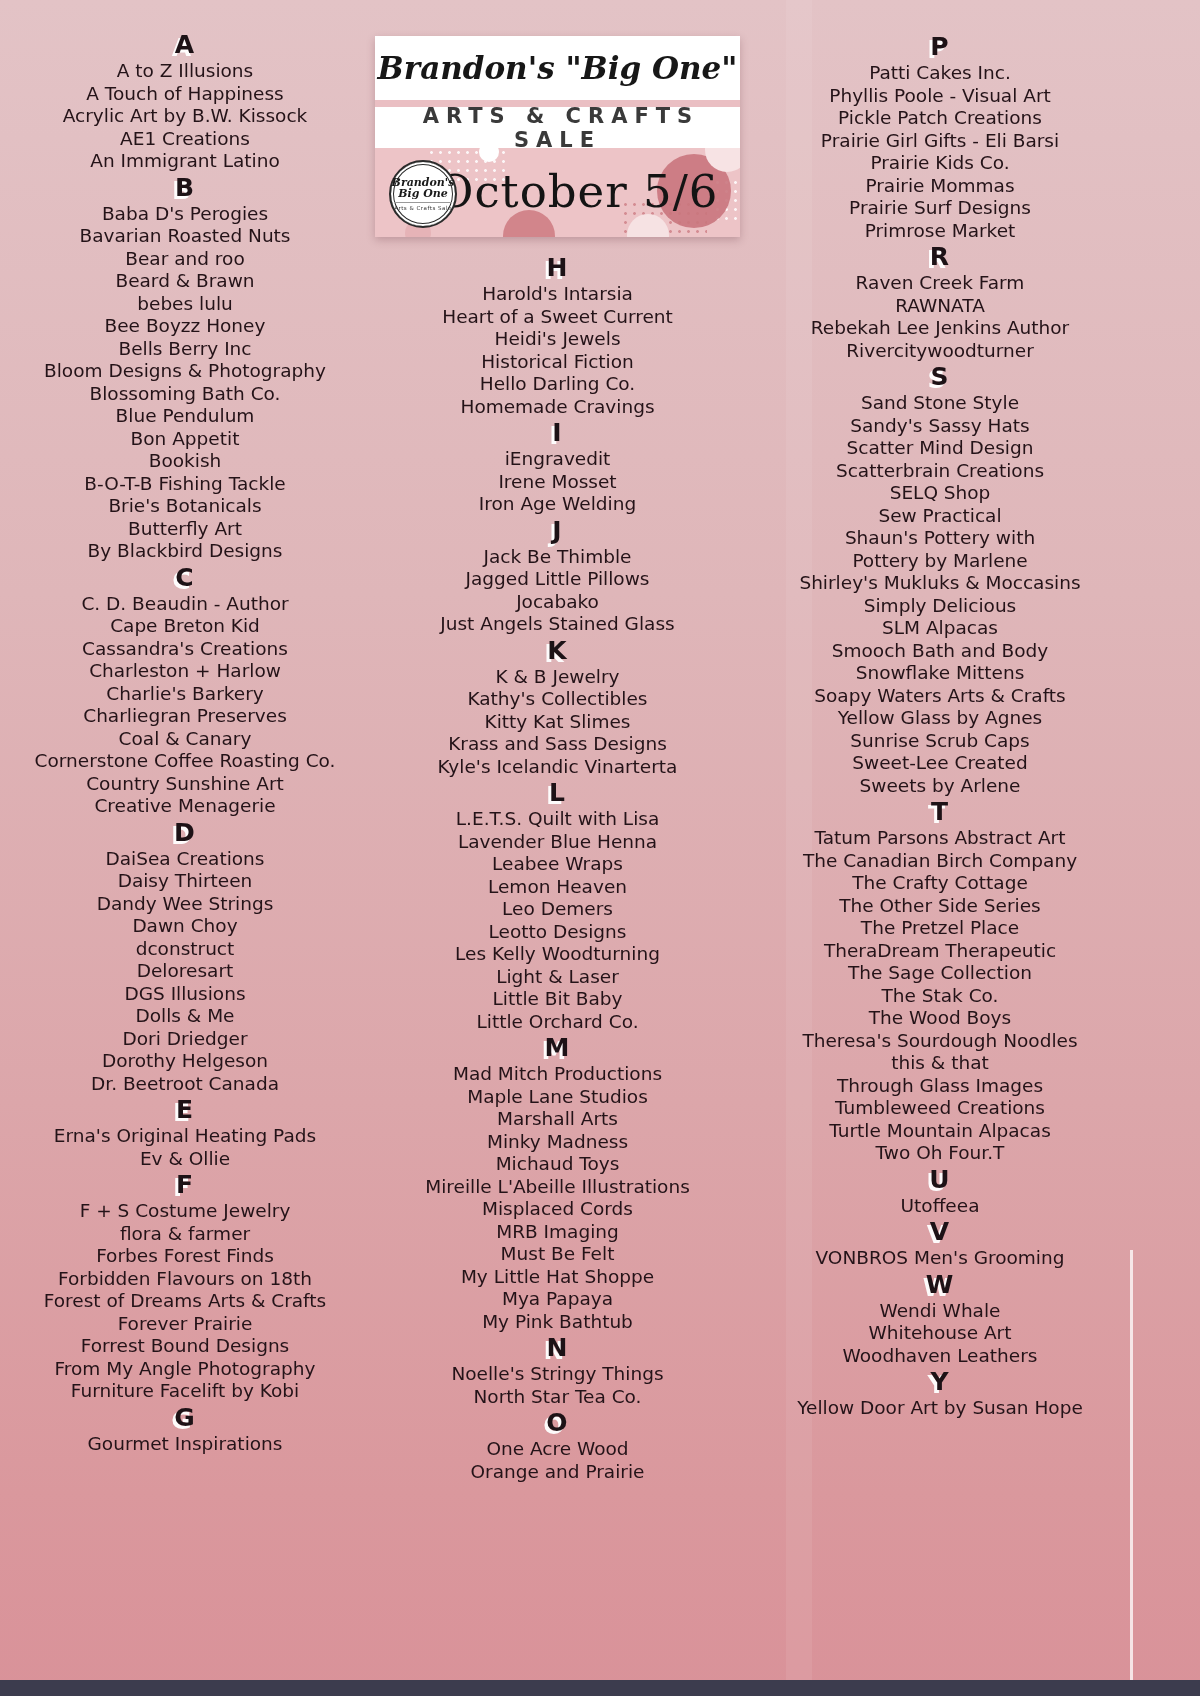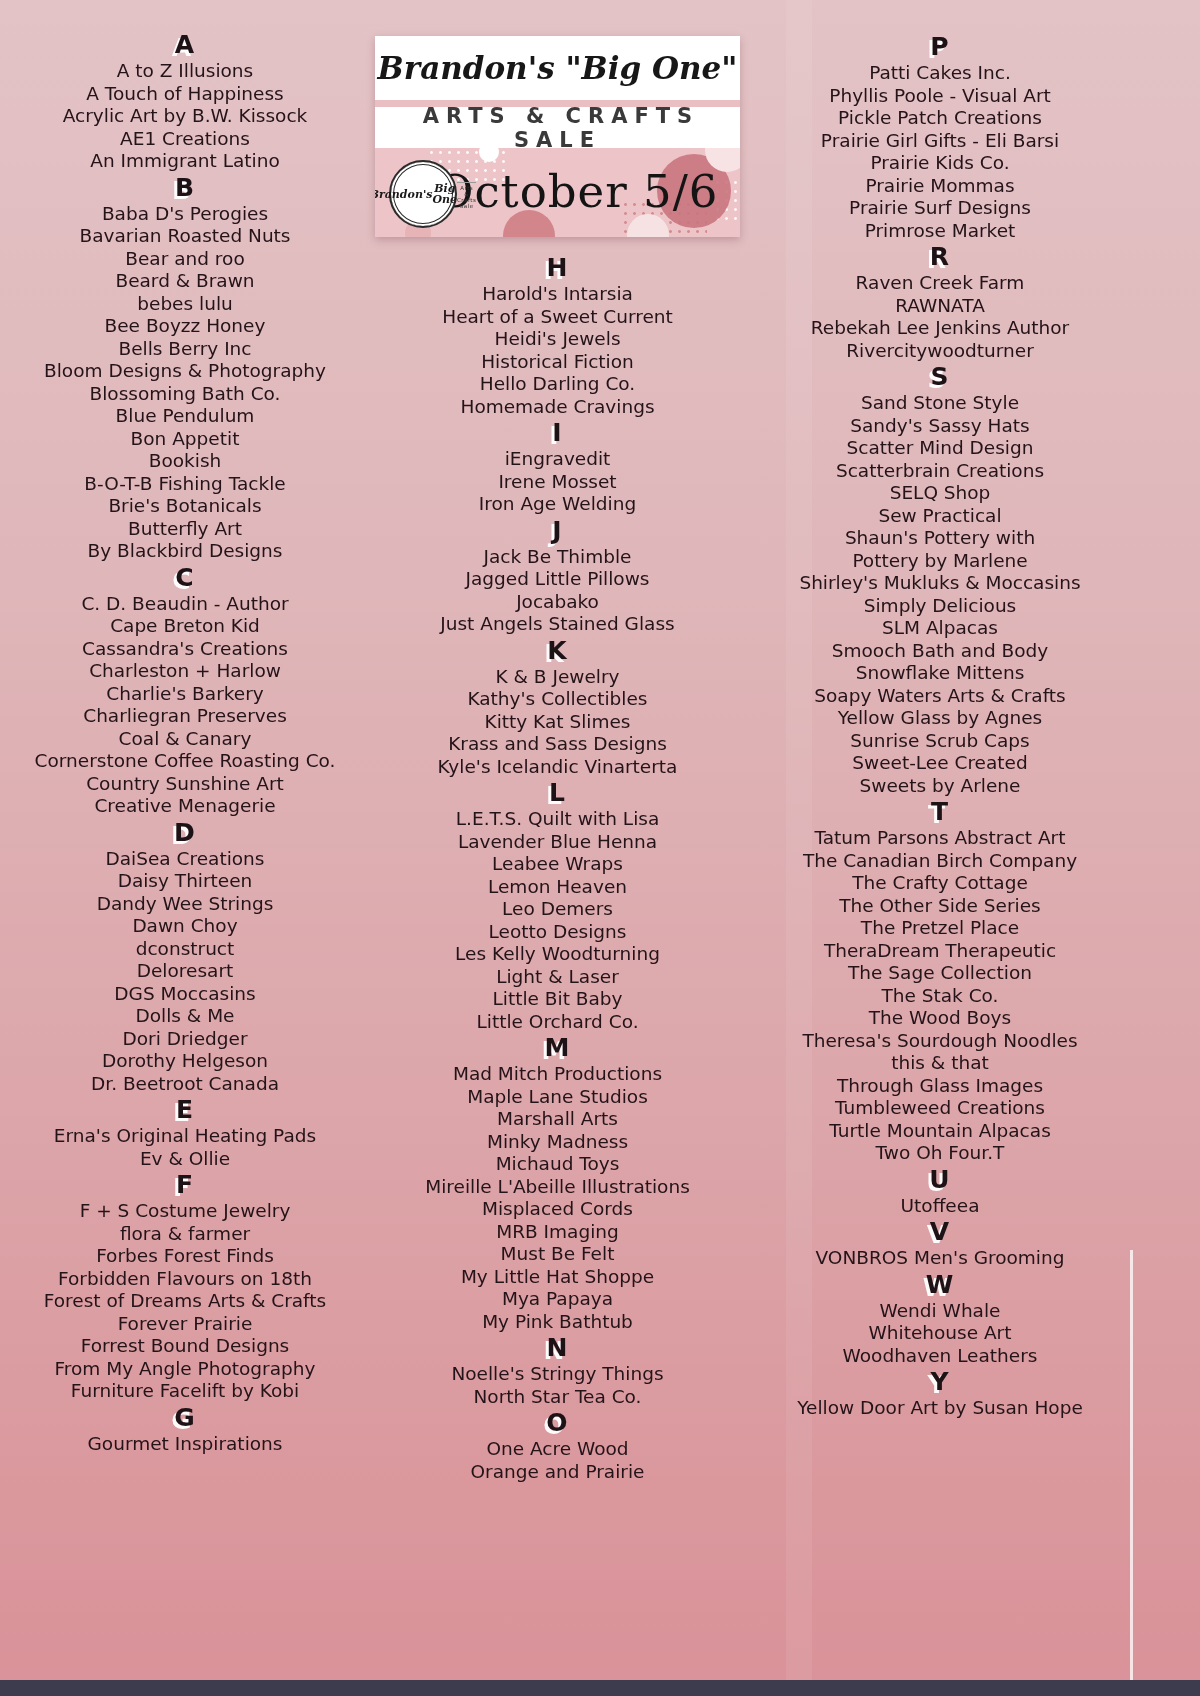--- a/index.html
+++ b/index.html
@@ -70,21 +70,21 @@
     background-size:9px 9px;
   }
   .stipple-rose{
     position:absolute;
     background-image:radial-gradient(rgba(201,118,125,0.7) 1.2px, transparent 1.6px);
     background-size:9px 9px;
   }
   .logo{
     position:absolute;left:14px;top:12px;width:64px;height:64px;border-radius:50%;
     background:#ffffff;border:2px solid #2b2b2b;box-shadow:inset 0 0 0 2px #fff,inset 0 0 0 3px #2b2b2b;
-    display:flex;align-items:center;justify-content:center;
+    display:flex;flex-direction:column;align-items:center;justify-content:center;
     text-align:center;z-index:3;
   }
   .logo-script{
     font-family:"DejaVu Serif",serif;font-style:italic;font-weight:700;
     font-size:11px;line-height:11px;color:#1a1a1a;
   }
   .logo-sub{
     margin-top:3px;font-size:5.5px;letter-spacing:0.5px;color:#333;
     border-top:1px solid #999;padding-top:2px;
   }
@@ -138,21 +138,21 @@
       <div class="vendor">Cornerstone Coffee Roasting Co.</div>
       <div class="vendor">Country Sunshine Art</div>
       <div class="vendor">Creative Menagerie</div>
       <div class="letter">D</div>
       <div class="vendor">DaiSea Creations</div>
       <div class="vendor">Daisy Thirteen</div>
       <div class="vendor">Dandy Wee Strings</div>
       <div class="vendor">Dawn Choy</div>
       <div class="vendor">dconstruct</div>
       <div class="vendor">Deloresart</div>
-      <div class="vendor">DGS Moccasins</div>
+      <div class="vendor">DGS Illusions</div>
       <div class="vendor">Dolls &amp; Me</div>
       <div class="vendor">Dori Driedger</div>
       <div class="vendor">Dorothy Helgeson</div>
       <div class="vendor">Dr. Beetroot Canada</div>
       <div class="letter">E</div>
       <div class="vendor">Erna's Original Heating Pads</div>
       <div class="vendor">Ev &amp; Ollie</div>
       <div class="letter">F</div>
       <div class="vendor">F + S Costume Jewelry</div>
       <div class="vendor">flora &amp; farmer</div>

